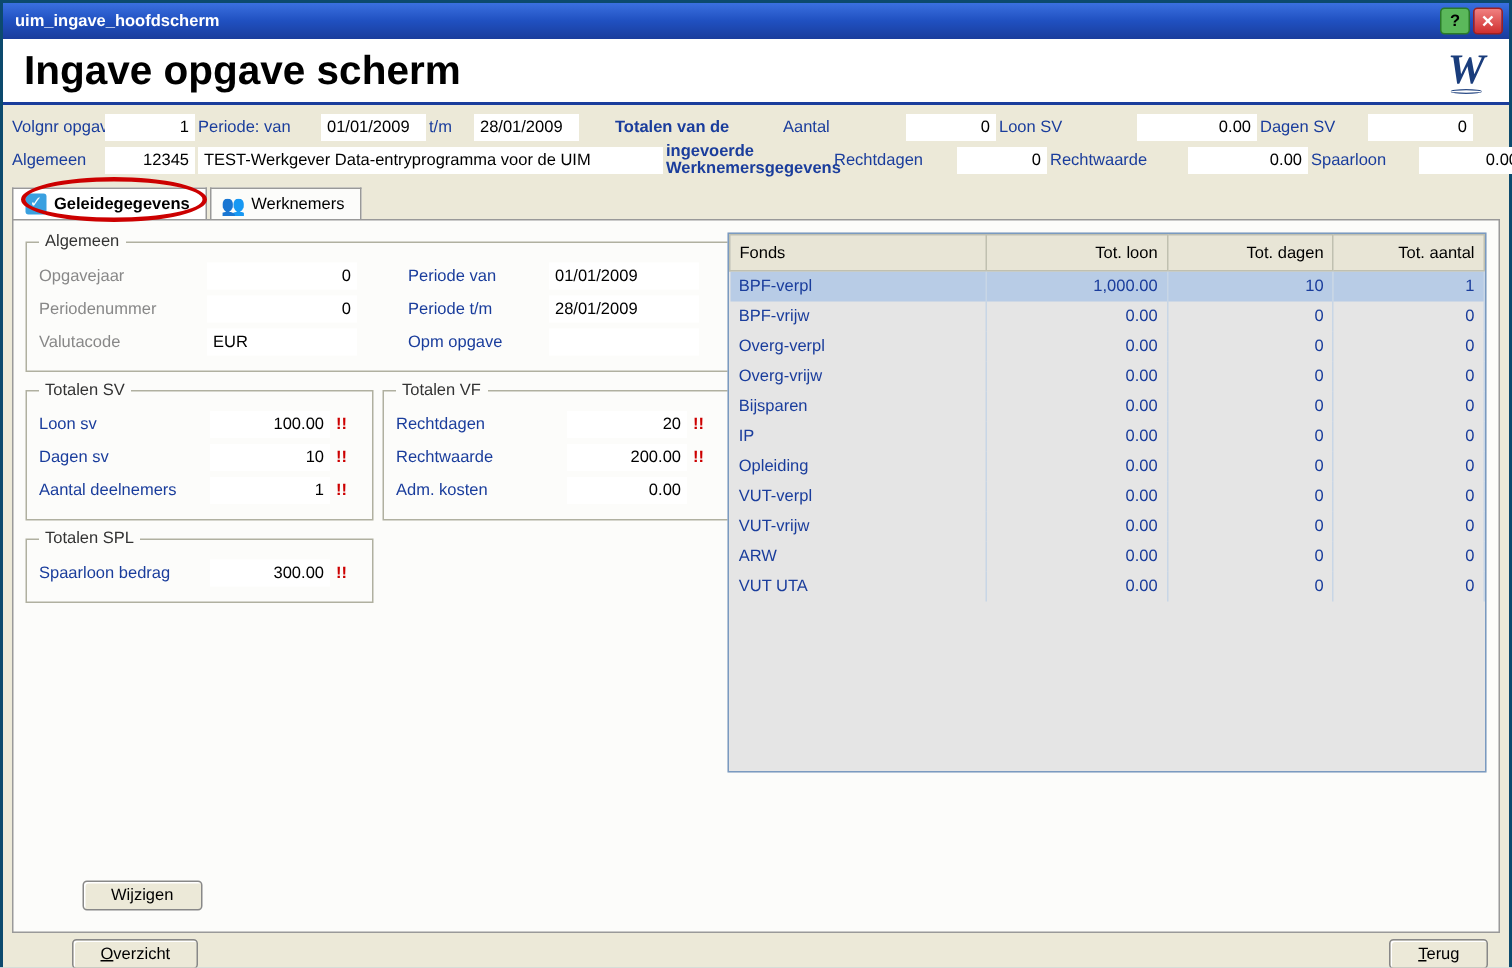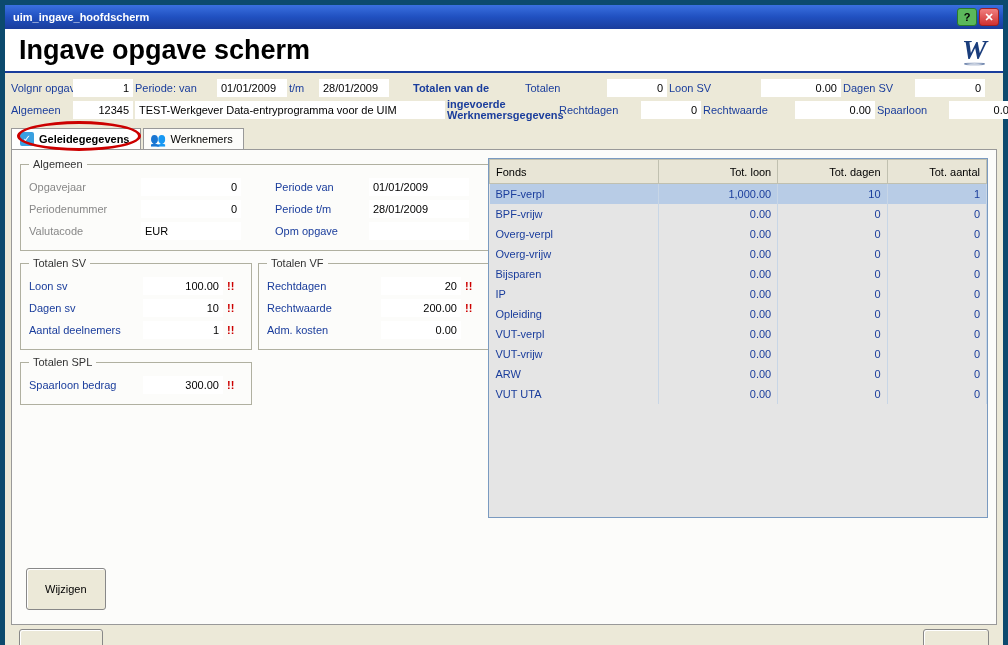--- a/index.html
+++ b/index.html
@@ -1,17 +1,17 @@
 <!DOCTYPE html>
 <html><head>
 <meta charset="utf-8">
 <style>
   * { box-sizing: border-box; font-family: Tahoma, Arial, sans-serif; font-size: 11px; }
   body { margin: 0; background: #fff; }
-  .window { width: 1008px; height: 645px; border: 5px solid #0c4a6e; }
+  .window { width: 1008px; height: 645px; border: 2px solid #0c4a6e; }
   .titlebar { height: 24px; background: linear-gradient(to bottom, #3a70e0, #2050c0 50%, #1a3d9c); display: flex; align-items: center; padding: 0 4px; color: #fff; font-weight: bold; }
   .titlebar .title { flex: 1; padding-left: 4px; }
   .titlebar .btn { width: 20px; height: 18px; margin-left: 2px; display: flex; align-items: center; justify-content: center; border-radius: 3px; }
   .titlebar .help { background: #5bb85b; border: 1px solid #2a7a2a; color: #000; }
   .titlebar .close { background: linear-gradient(to bottom, #f08080, #d03030); border: 1px solid #a02020; color: #fff; }
   .subtitle { height: 44px; border-bottom: 2px solid #1a3d9c; display: flex; align-items: center; padding: 0 14px; justify-content: space-between; }
   .subtitle h1 { margin: 0; font-size: 27px; font-weight: bold; }
   .logo { font-family: Georgia, serif; font-size: 28px; font-weight: bold; font-style: italic; color: #1a3d7c; position: relative; letter-spacing: -4px; padding-right: 6px; }
   .logo::after { content:""; position: absolute; left: 2px; right: 4px; bottom: -2px; height: 4px; border-top: 2px solid #1a3d7c; border-bottom: 2px solid #1a3d7c; border-radius: 50%; transform: scaleY(0.4); }
   .content { background: #ece9d8; padding: 4px 6px 6px 6px; }
@@ -48,21 +48,21 @@
   .srow input { height: 18px; padding: 0 4px; border: none; background: #fff; width: 100%; text-align: right; }
   .tablewrap { border: 1px solid #7a9ac0; background: #e5e5e5; height: 360px; }
   table { width: 100%; border-collapse: collapse; table-layout: fixed; }
   thead th { background: #e8e5d6; border: 1px solid #c0c0b0; padding: 4px 6px; font-weight: normal; text-align: left; height: 24px; }
   thead th.r { text-align: right; }
   tbody td { padding: 4px 6px; border-right: 1px solid #c8d6e6; height: 20px; color: #1a3d9c; }
   tbody td.r { text-align: right; }
   tbody tr.sel td { background: #b8cce6; }
   .btnrow-in { position: absolute; left: 14px; bottom: 14px; }
   .btnrow-out { display: flex; justify-content: space-between; padding: 4px 8px 0 8px; }
-  button.winbtn { background: #ece9d8; border: 1px solid #888; border-radius: 3px; padding: 14px 18px; cursor: default; box-shadow: inset 1px 1px 0 #fff; }
+  button.winbtn { background: #ece9d8; border: 1px solid #888; border-radius: 3px; padding: 3px 18px; cursor: default; box-shadow: inset 1px 1px 0 #fff; margin-left: 32px; }
   button.winbtn span { text-decoration: underline; }
 </style>
 </head>
 <body>
 
 <div class="window">
   <div class="titlebar">
     <div class="title">uim_ingave_hoofdscherm</div>
     <div class="btn help">?</div>
     <div class="btn close">✕</div>
@@ -74,21 +74,21 @@
   <div class="content">
     <div class="headerrow">
       <div class="lbl">Volgnr opgave</div>
       <div class="val">1</div>
       <div class="lbl">Periode: van</div>
       <div class="val left">01/01/2009</div>
       <div class="lbl">t/m</div>
       <div class="val left">28/01/2009</div>
       <div></div>
       <div class="lbl bold">Totalen van de</div>
-      <div class="lbl">Totalen</div>
+      <div class="lbl">Aantal</div>
       <div class="val">0</div>
       <div class="lbl">Loon SV</div>
       <div class="val">0.00</div>
       <div class="lbl">Dagen SV</div>
       <div class="val">0</div>
     </div>
     <div class="headerrow2">
       <div class="lbl">Algemeen</div>
       <div class="val">12345</div>
       <div class="val left" style="overflow:hidden;white-space:nowrap">TEST-Werkgever Data-entryprogramma voor de UIM</div>

